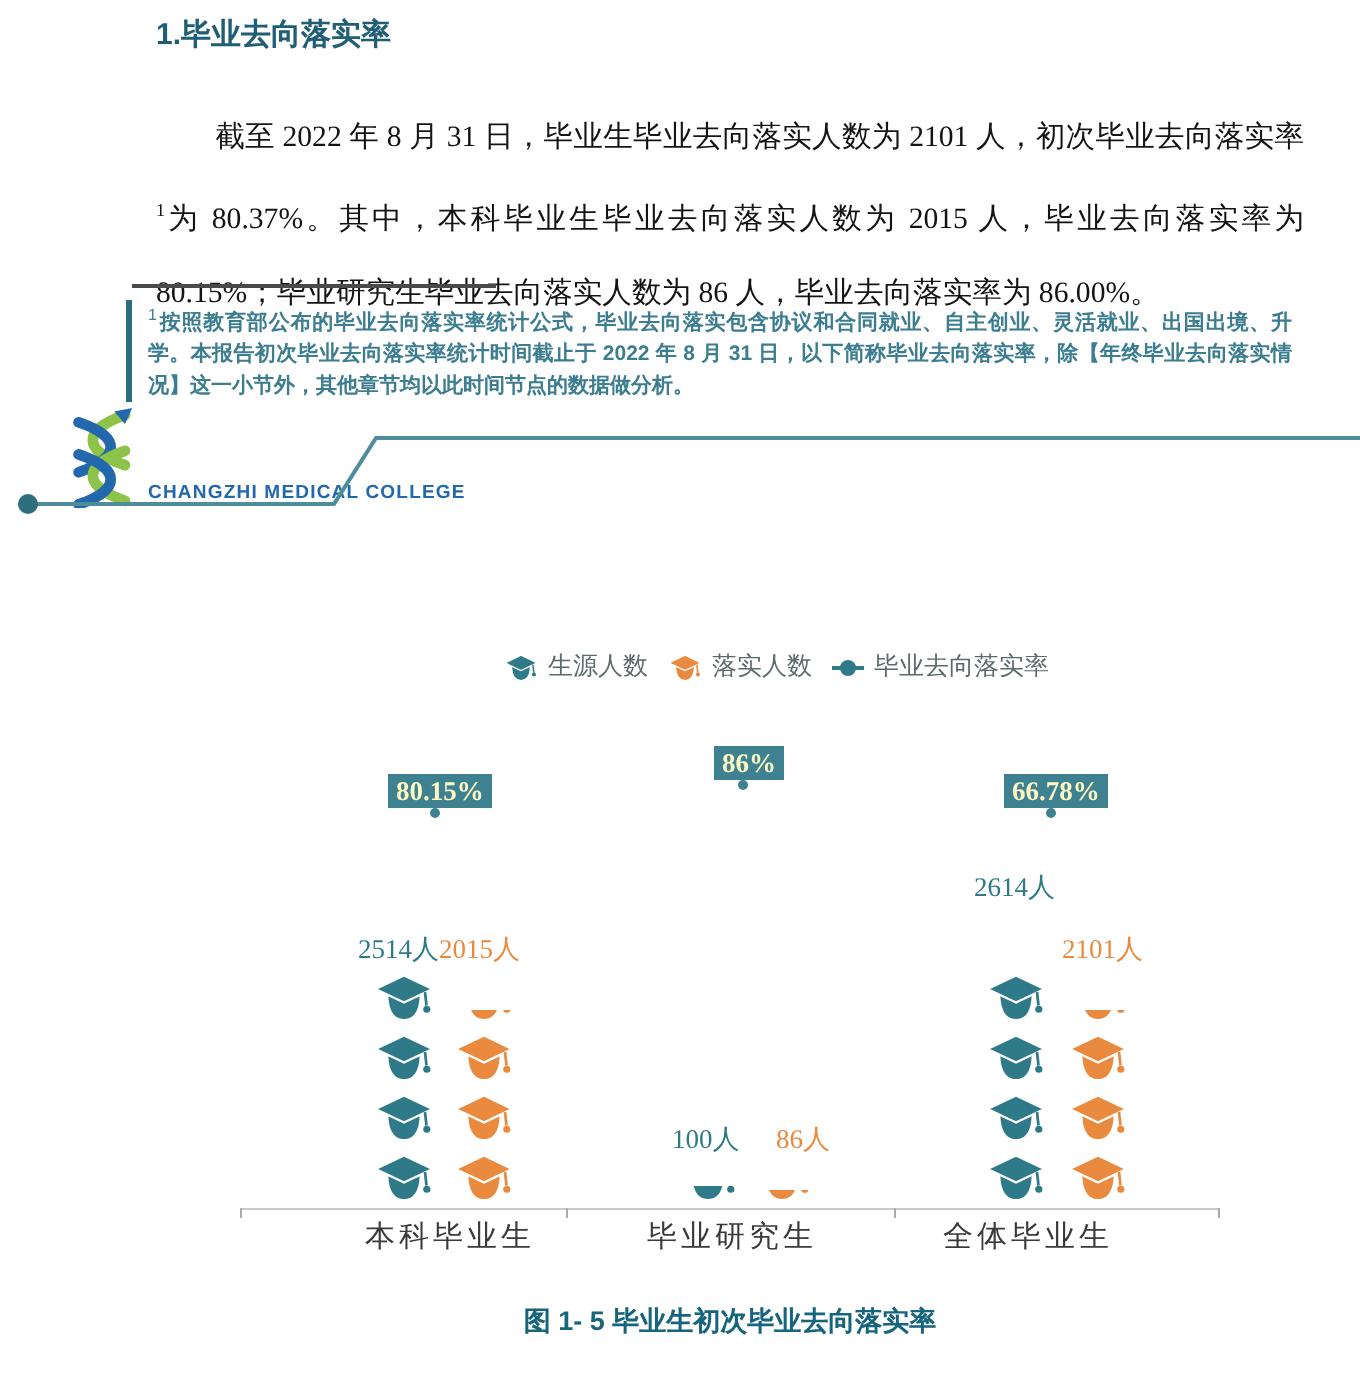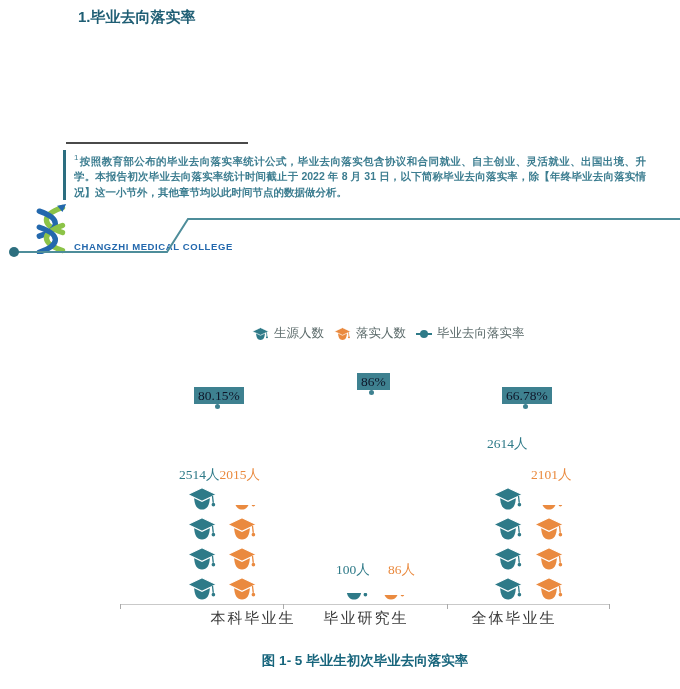--- a/index.html
+++ b/index.html
@@ -20,22 +20,22 @@
   .logo-zh{position:absolute;left:74px;top:210px;font-size:25px;font-weight:700;
            color:#2368ad;letter-spacing:5px;white-space:nowrap;}
   .logo-en{position:absolute;left:74px;top:241px;font-family:"Liberation Sans",sans-serif;
            font-size:9.5px;font-weight:700;color:#2368ad;letter-spacing:0.6px;white-space:nowrap;}
   .dna{position:absolute;left:30px;top:204px;}
   .divider{position:absolute;left:0;top:210px;}
   
   .legend{position:absolute;left:252px;top:325px;display:flex;align-items:center;gap:10px;
           font-size:12.5px;color:#5c6b6b;white-space:nowrap;}
   .legend .item{display:flex;align-items:center;gap:5px;text-align:center;}
-  .badge{position:absolute;background:#3e8190;color:#0f172a;font-size:13.5px;
-         padding:1px 4px;line-height:15px;}
+  .badge{position:absolute;background:#3e8190;color:#fef9c3;font-size:13.5px;
+         padding:1px 4px;line-height:15px;font-weight:bold;}
   .bdot{position:absolute;width:5px;height:5px;border-radius:50%;background:#3e8190;}
   .cnt{position:absolute;font-size:13.5px;white-space:nowrap;}
   .cnt .t, .teal-text{color:#2e7a88;}
   .cnt .o, .orange-text{color:#ea8a3f;}
   .col{position:absolute;display:flex;flex-direction:column;gap:6px;width:30px;}
   .cap{display:block;}
   .cap.teal{color:#2e7a88;}
   .cap.orange{color:#ea8a3f;}
   .sliver{overflow:hidden;width:30px;position:relative;}
   .sliver .cap{margin-top:-18px;}
@@ -59,20 +59,21 @@
       <g id="gradcap">
         <path d="M9.5,12 C9.5,25 13.5,30 20,30 C26.5,30 30.5,25 30.5,12 Z" fill="currentColor"></path>
         <path d="M20,1 L39,10 L20,19 L1,10 Z" fill="currentColor" stroke="#ffffff" stroke-width="1.6"></path>
         <path d="M34,12 L35,21" stroke="currentColor" stroke-width="1.8" fill="none"></path>
         <circle cx="35.2" cy="23.5" r="2.4" fill="currentColor"></circle>
       </g>
     </defs>
   </svg>
 
   <div class="heading">1.毕业去向落实率</div>
+  <p class="para"><span>截至 2022 年 8 月 31 日，毕业生毕业去向落实人数为 2101 人，初次毕业去向落实率</span><sup>1</sup><span>为 80.37%。其中，本科毕业生毕业去向落实人数为 2015 人，毕业去向落实率为 80.15%；毕业研究生毕业去向落实人数为 86 人，毕业去向落实率为 86.00%。</span></p>
 
   <div class="fn-sep"></div>
   <div class="footnote"><sup>1</sup><span>按照教育部公布的毕业去向落实率统计公式，毕业去向落实包含协议和合同就业、自主创业、灵活就业、出国出境、升学。本报告初次毕业去向落实率统计时间截止于 2022 年 8 月 31 日，以下简称毕业去向落实率，除【年终毕业去向落实情况】这一小节外，其他章节均以此时间节点的数据做分析。</span></div>
 
   <svg class="dna" width="40" height="50" viewBox="0 0 44 56">
     <path d="M36,4 C12,12 12,24 36,32" stroke="#8cc348" stroke-width="6" fill="none" stroke-linecap="round"></path>
     <path d="M10,8 C34,16 34,28 10,36" stroke="#2368ad" stroke-width="6" fill="none" stroke-linecap="round"></path>
     <path d="M36,24 C12,32 12,44 36,52" stroke="#8cc348" stroke-width="6" fill="none" stroke-linecap="round"></path>
     <path d="M10,26 C34,34 34,46 10,54" stroke="#2368ad" stroke-width="6" fill="none" stroke-linecap="round"></path>
     <path d="M30,2 L40,0 L36,9 Z" fill="#2368ad"></path>
@@ -189,19 +190,19 @@
     <svg viewBox="0 0 40 32" width="30" height="24" class="cap orange">
         <use href="#gradcap"></use>
       </svg>
   </div>
 
   <div class="axis"></div>
   <div class="tick" style="left:120px;"></div>
   <div class="tick" style="left:283px;"></div>
   <div class="tick" style="left:447px;"></div>
   <div class="tick" style="left:609px;"></div>
-  <div class="xlab" style="left:225px;margin-left:28px;">本科毕业生</div>
+  <div class="xlab" style="left:225px;">本科毕业生</div>
   <div class="xlab" style="left:366px;">毕业研究生</div>
   <div class="xlab" style="left:514px;">全体毕业生</div>
 
   <div class="caption">图 1- 5 毕业生初次毕业去向落实率</div>
 
 </div>
 
 </body></html>

